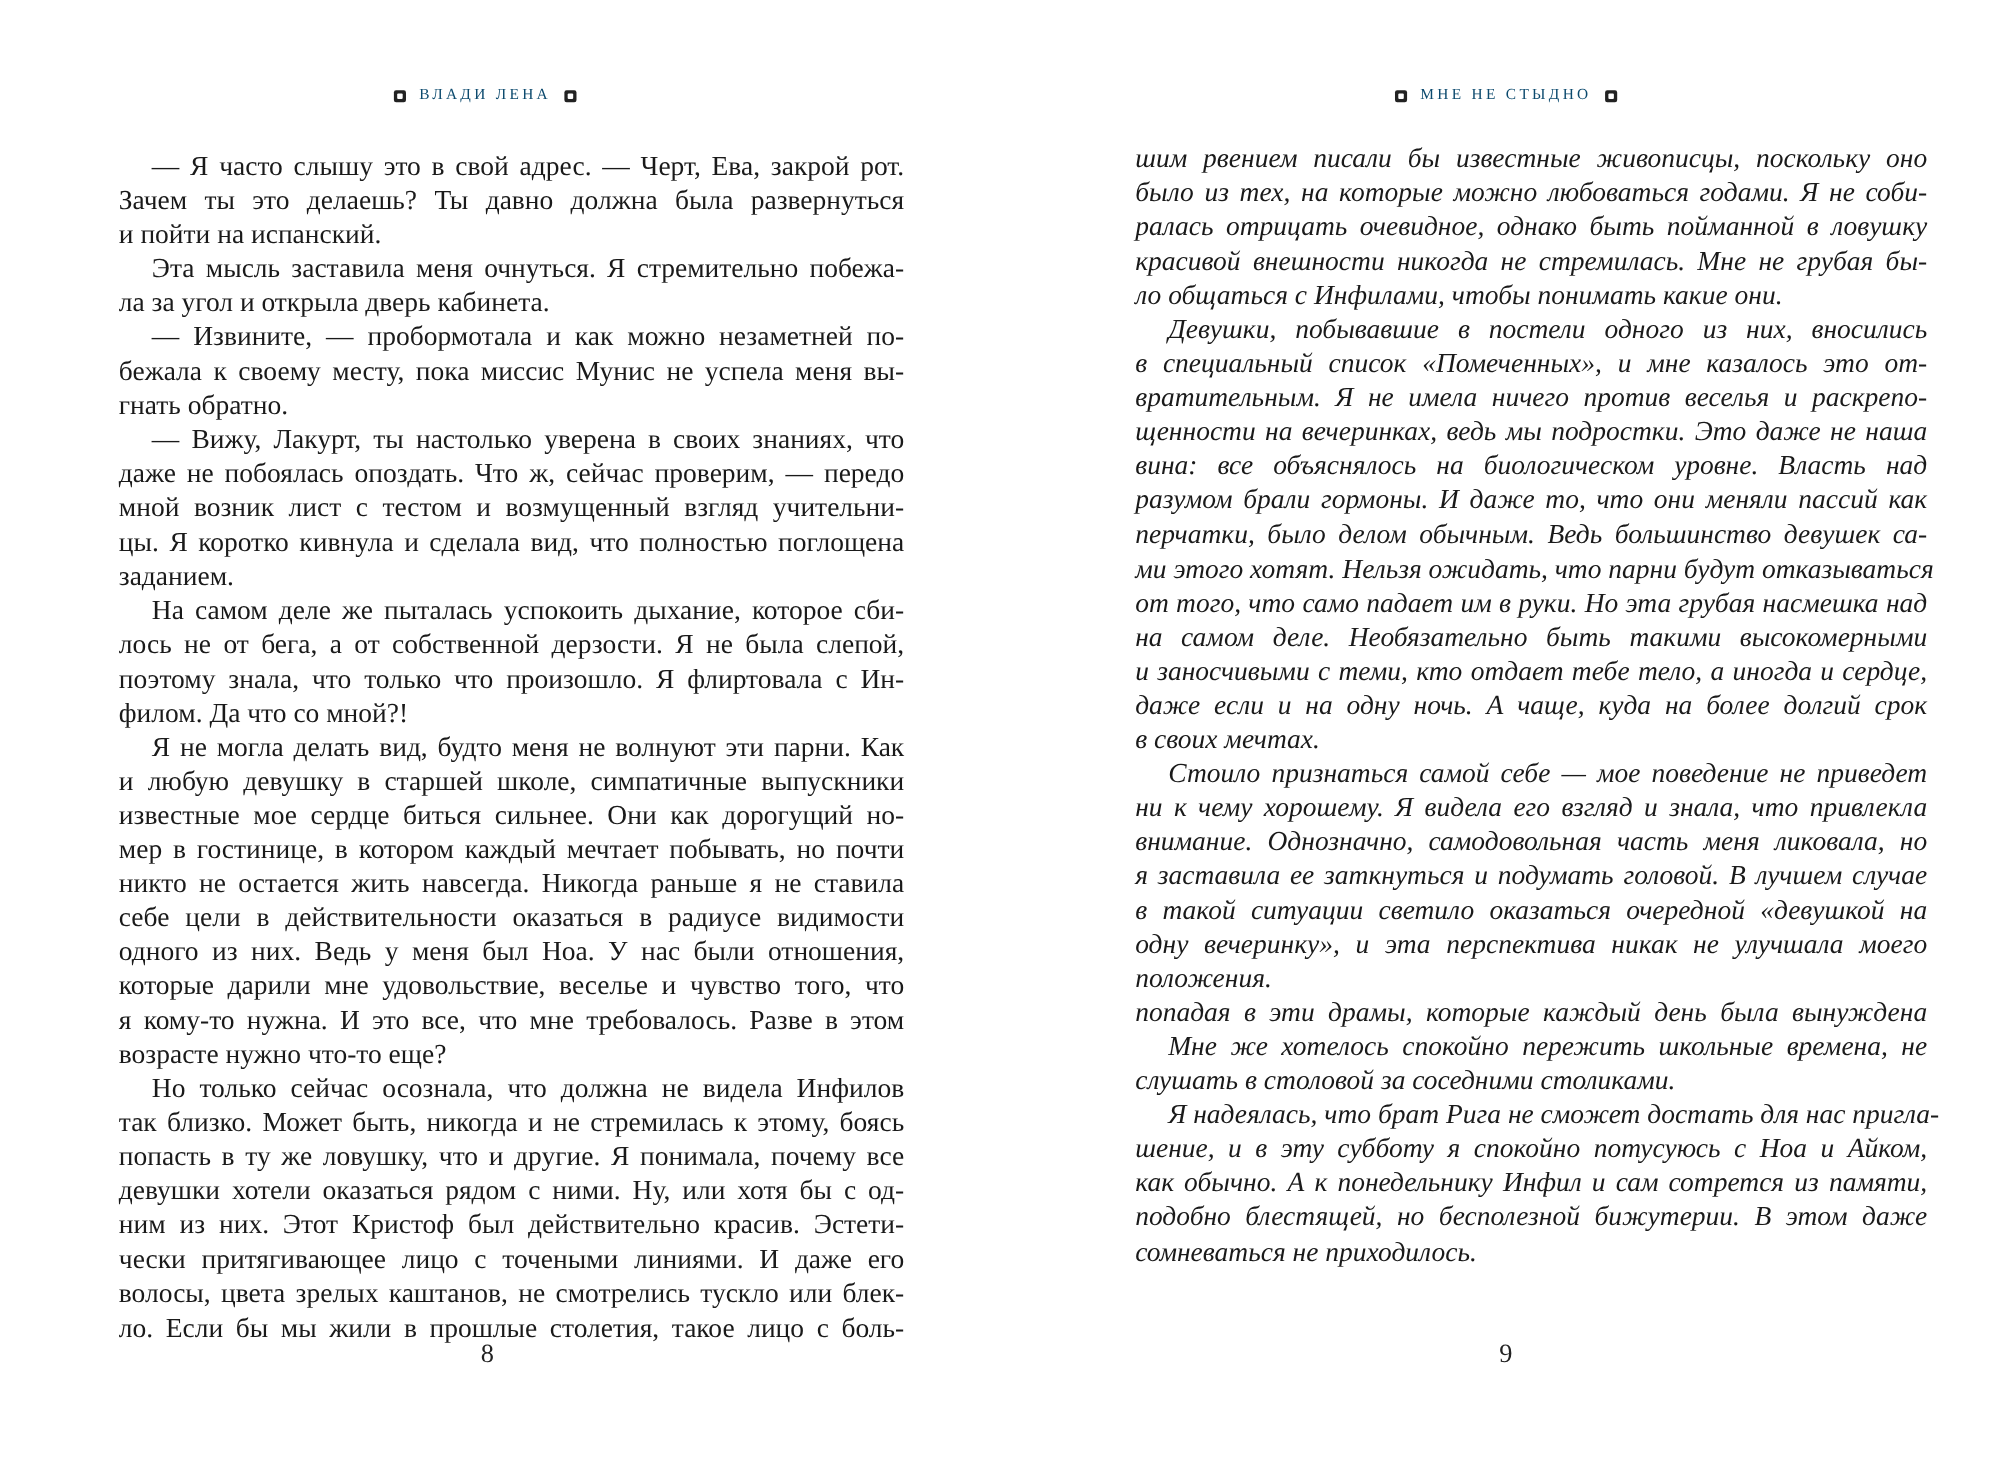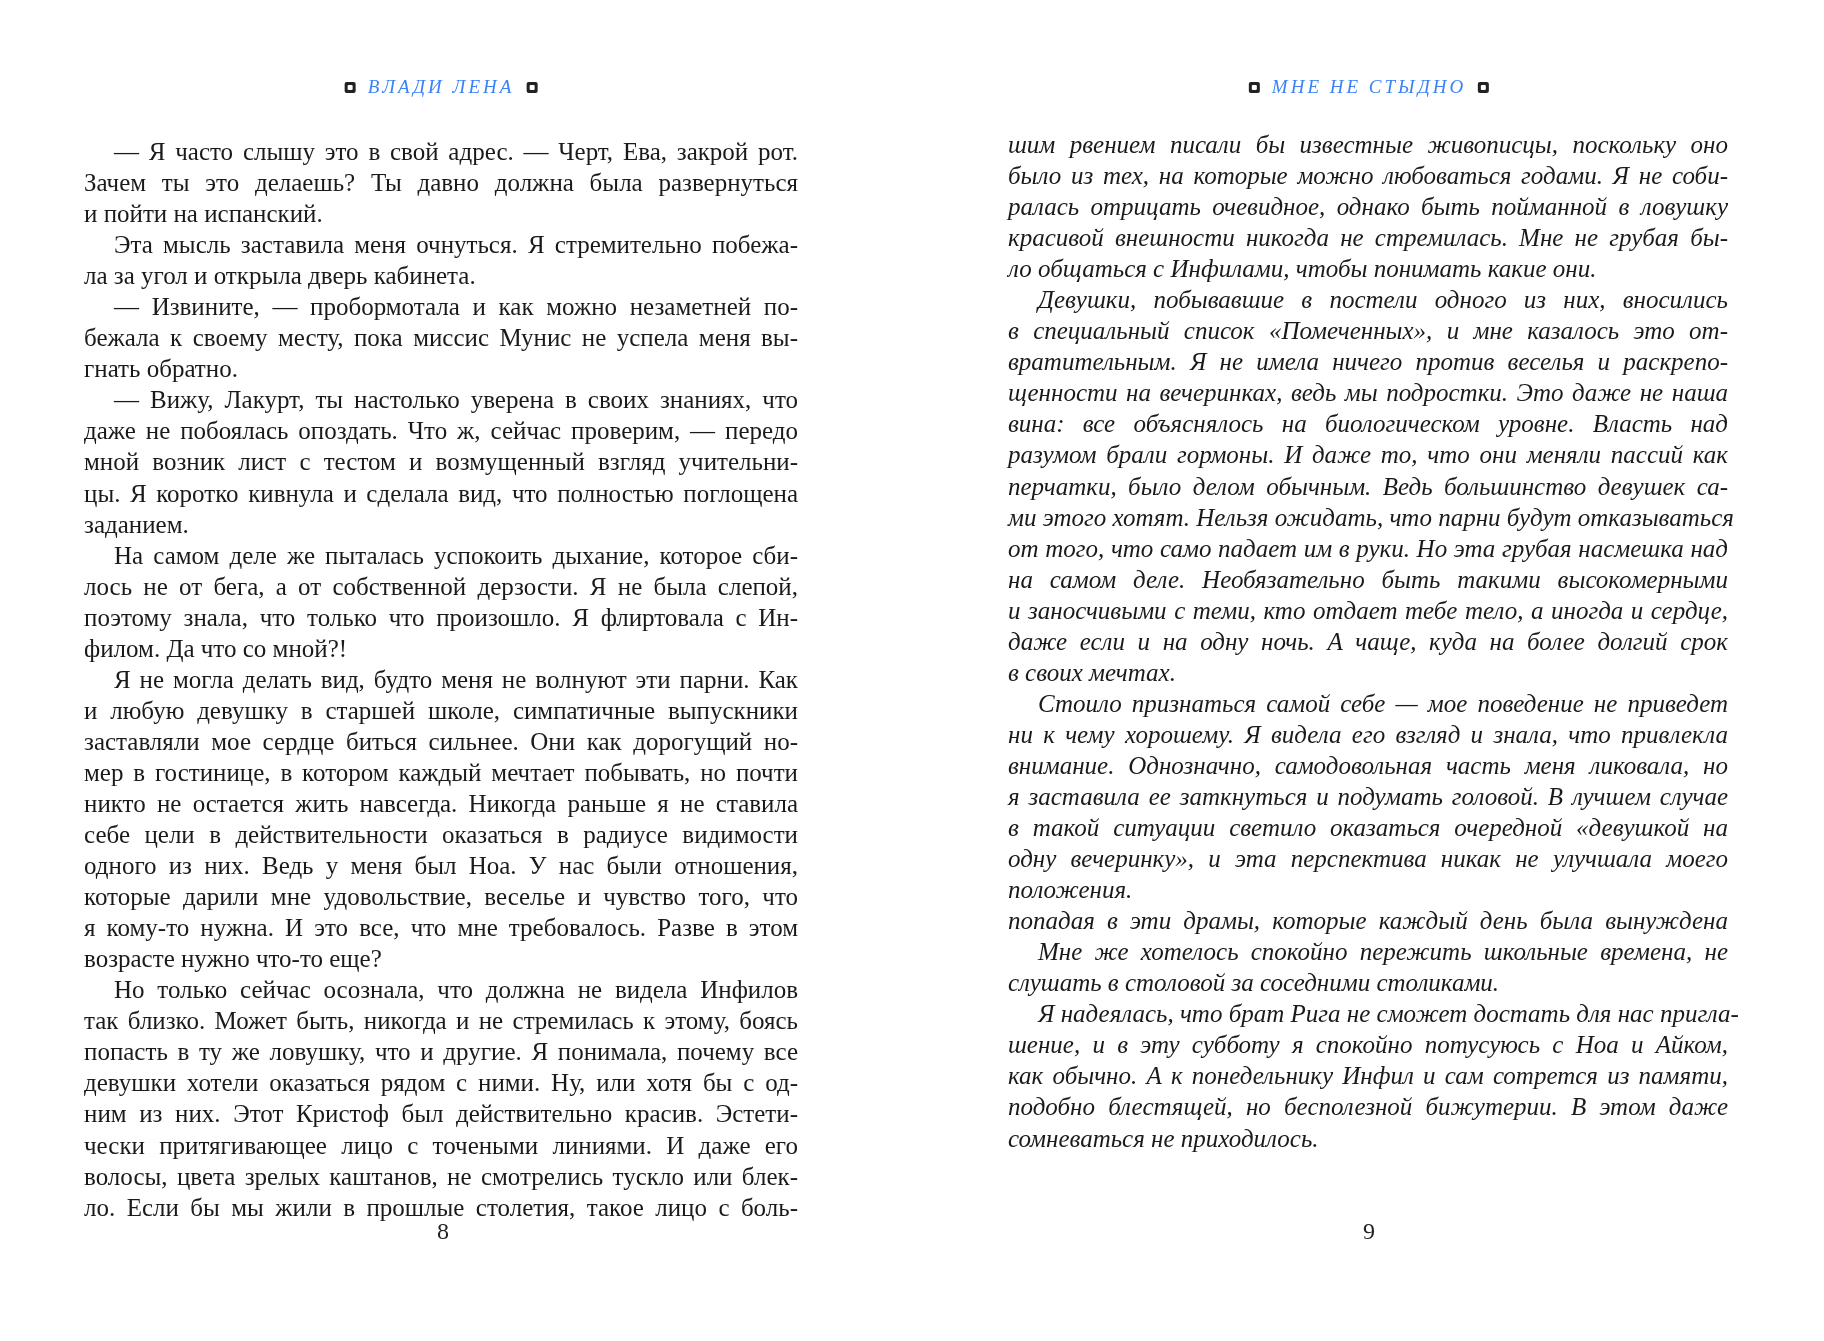--- a/index.html
+++ b/index.html
@@ -3,26 +3,26 @@
 <meta charset="utf-8">
 <style>
   html, body { margin: 0; padding: 0; background: #ffffff; }
   body { width: 1824px; height: 1341px; position: relative; overflow: hidden;
          font-family: "Liberation Serif", "DejaVu Serif", serif; color: #1a1a1a; }
   .page { position: absolute; top: 0; height: 1341px; }
   .page-left { left: 0; width: 900px; }
   .page-right { left: 912px; width: 912px; }
   .running-head { position: absolute; top: 72px; height: 30px; display: flex; align-items: center;
                   justify-content: center; transform: translateX(-50%);
-                  font-size: 19px; letter-spacing: 3px; color: #3b82f6; white-space: nowrap; font-style: italic; }
+                  font-size: 14px; letter-spacing: 3px; color: #0c4a6e; white-space: nowrap; }
   .ornament { display: inline-block; width: 11px; height: 11px; background: #222; border-radius: 2px;
               position: relative; margin: 0 12px; }
   .ornament::after { content: ""; position: absolute; left: 3px; top: 3px; width: 5px; height: 5px;
                      background: #fff; border-radius: 1px; }
-  .col { position: absolute; }
+  .col { position: absolute; margin-left: 24px; }
   .line { height: 31.06px; line-height: 31.06px; font-size: 25px; white-space: nowrap;
           text-align: justify; text-align-last: justify; overflow: visible; }
   .line.indent { padding-left: 30px; }
   .line.last { text-align-last: left; }
   .folio { position: absolute; top: 1218px; font-size: 24px; transform: translateX(-50%); color: #222; }
 </style>
 </head>
 <body>
 
 <div class="page page-left">
@@ -44,21 +44,21 @@
       <div class="line">даже не побоялась опоздать. Что ж, сейчас проверим, — передо</div>
       <div class="line">мной возник лист с тестом и возмущенный взгляд учительни-</div>
       <div class="line">цы. Я коротко кивнула и сделала вид, что полностью поглощена</div>
       <div class="line last">заданием.</div>
       <div class="line indent">На самом деле же пыталась успокоить дыхание, которое сби-</div>
       <div class="line">лось не от бега, а от собственной дерзости. Я не была слепой,</div>
       <div class="line">поэтому знала, что только что произошло. Я флиртовала с Ин-</div>
       <div class="line last">филом. Да что со мной?!</div>
       <div class="line indent">Я не могла делать вид, будто меня не волнуют эти парни. Как</div>
       <div class="line">и любую девушку в старшей школе, симпатичные выпускники</div>
-      <div class="line">заставляли мое сердце биться сильнее. Они как дорогущий но-</div>
+      <div class="line">известные мое сердце биться сильнее. Они как дорогущий но-</div>
       <div class="line">мер в гостинице, в котором каждый мечтает побывать, но почти</div>
       <div class="line">никто не остается жить навсегда. Никогда раньше я не ставила</div>
       <div class="line">себе цели в действительности оказаться в радиусе видимости</div>
       <div class="line">одного из них. Ведь у меня был Ноа. У нас были отношения,</div>
       <div class="line">которые дарили мне удовольствие, веселье и чувство того, что</div>
       <div class="line">я кому-то нужна. И это все, что мне требовалось. Разве в этом</div>
       <div class="line last">возрасте нужно что-то еще?</div>
       <div class="line indent">Но только сейчас осознала, что должна не видела Инфилов</div>
       <div class="line">так близко. Может быть, никогда и не стремилась к этому, боясь</div>
       <div class="line">попасть в ту же ловушку, что и другие. Я понимала, почему все</div>

